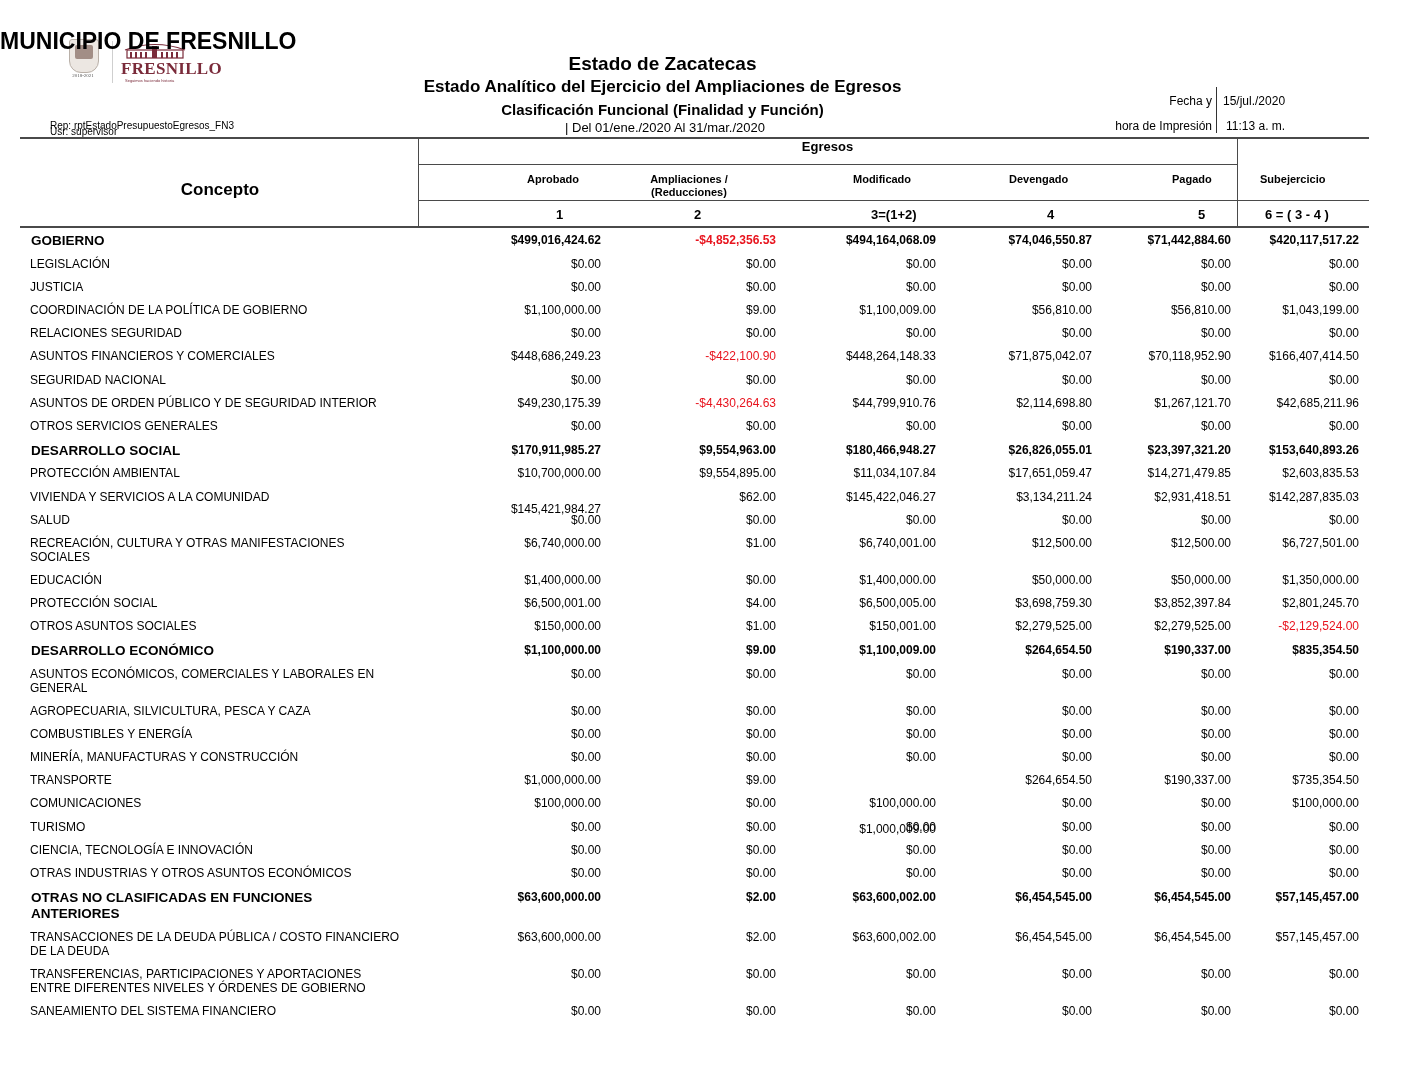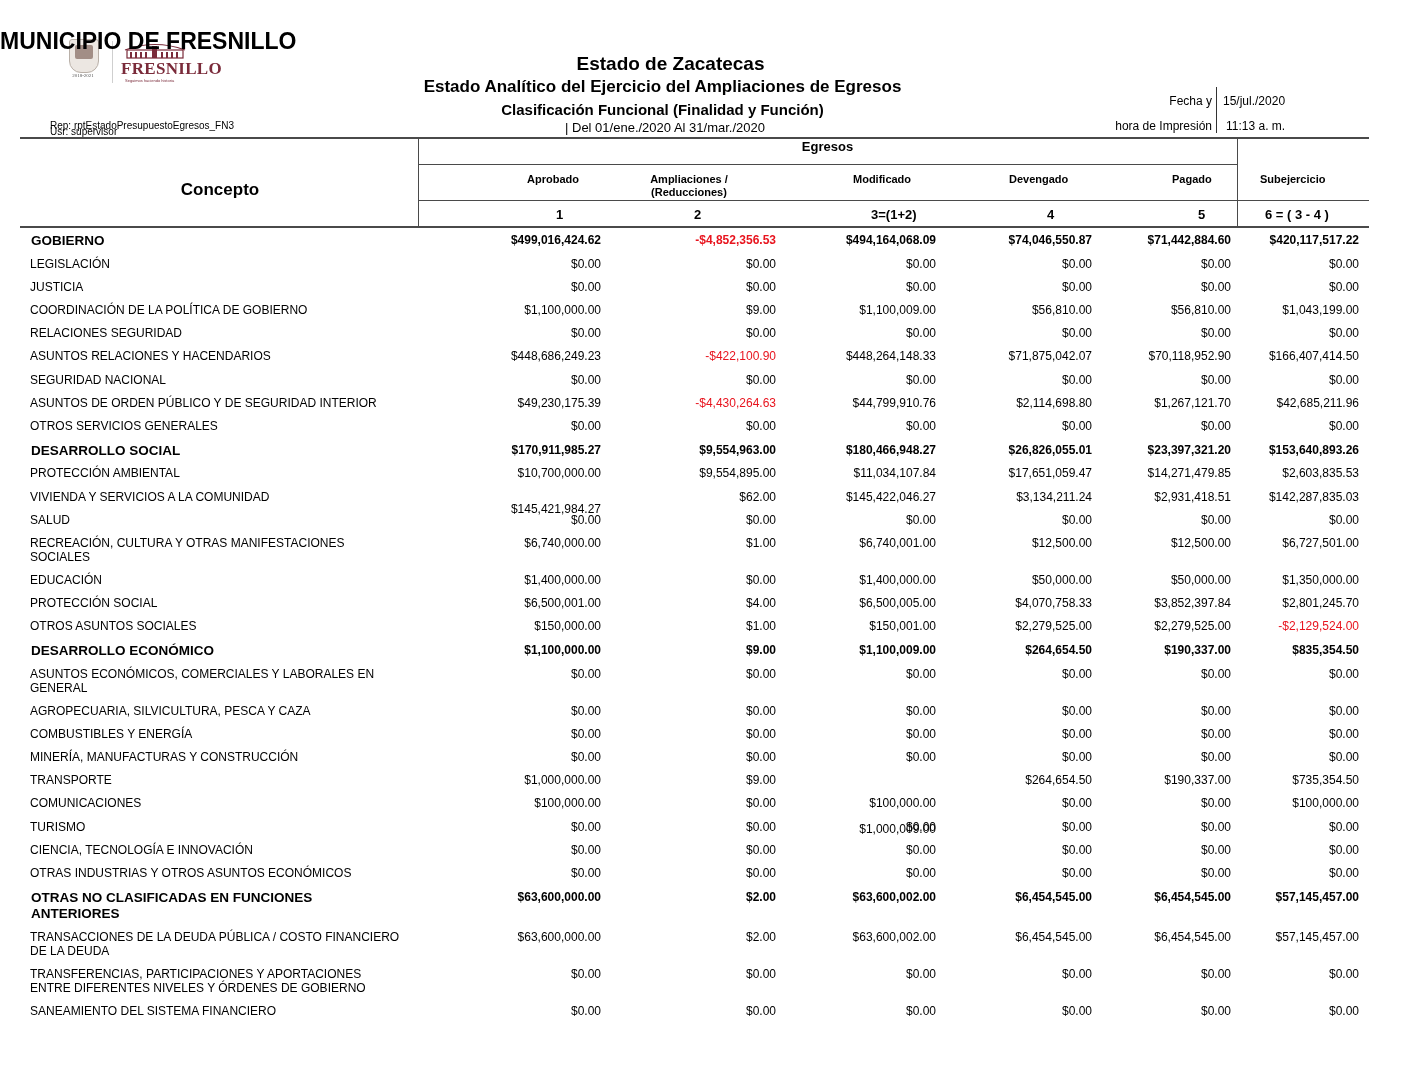--- a/index.html
+++ b/index.html
@@ -15,21 +15,21 @@
             background: #a28e86; border-radius: 2px; }
   .shield-years { position: absolute; left: 4px; top: 38px; font-size: 5px; color: #555; width: 48px; text-align: center;
             font-family: "Liberation Serif", serif; }
   .logo-sep { position: absolute; left: 57px; top: 6px; width: 1px; height: 42px; background: #cfcfcf; }
   .building { position: absolute; left: 68px; top: 6px; width: 64px; height: 18px; }
   .brand { position: absolute; left: 66px; top: 24px; font-family: "Liberation Serif", serif; font-weight: bold;
            font-size: 17px; color: #7a2b3a; letter-spacing: 0.3px; }
   .brand-sub { position: absolute; left: 70px; top: 43px; font-size: 4px; color: #7a2b3a; }
 
   .title1 { left: 0; width: 1325px; top: 28px; font-size: 23px; font-weight: bold; }
-  .title2 { left: 8px; width: 1325px; top: 53px; text-align: center; font-size: 19px; font-weight: bold; }
+  .title2 { left: 0; width: 1325px; top: 53px; text-align: center; font-size: 19px; font-weight: bold; }
   .title3 { left: 0; width: 1325px; top: 77px; text-align: center; font-size: 17px; font-weight: bold; }
   .title4 { left: 0; width: 1325px; top: 101px; text-align: center; font-size: 15px; font-weight: bold; }
   .title5 { left: 0; width: 1330px; top: 120px; text-align: center; font-size: 13px; }
 
   .rep { left: 50px; top: 120px; font-size: 10px; }
   .usr { left: 50px; top: 126px; font-size: 10px; }
 
   .fecha-lbl { left: 1090px; width: 122px; top: 94px; text-align: right; font-size: 12px; }
   .hora-lbl { left: 1090px; width: 122px; top: 119px; text-align: right; font-size: 12px; }
   .fecha-sep { left: 1216px; top: 87px; width: 1px; height: 46px; background: #333; }
@@ -162,21 +162,21 @@
     <div class="row item" style="top: 326px;">
       <div class="cell-label">RELACIONES SEGURIDAD</div>
       <div class="num" style="left: 431px; top: 0px;">$0.00</div>
       <div class="num" style="left: 606px; top: 0px;">$0.00</div>
       <div class="num" style="left: 766px; top: 0px;">$0.00</div>
       <div class="num" style="left: 922px; top: 0px;">$0.00</div>
       <div class="num" style="left: 1061px; top: 0px;">$0.00</div>
       <div class="num" style="left: 1189px; top: 0px;">$0.00</div>
     </div>
     <div class="row item" style="top: 349px;">
-      <div class="cell-label">ASUNTOS RELACIONES Y HACENDARIOS</div>
+      <div class="cell-label">ASUNTOS FINANCIEROS Y COMERCIALES</div>
       <div class="num" style="left: 431px; top: 0px;">$448,686,249.23</div>
       <div class="num neg" style="left: 606px; top: 0px;">-$422,100.90</div>
       <div class="num" style="left: 766px; top: 0px;">$448,264,148.33</div>
       <div class="num" style="left: 922px; top: 0px;">$71,875,042.07</div>
       <div class="num" style="left: 1061px; top: 0px;">$70,118,952.90</div>
       <div class="num" style="left: 1189px; top: 0px;">$166,407,414.50</div>
     </div>
     <div class="row item" style="top: 373px;">
       <div class="cell-label">SEGURIDAD NACIONAL</div>
       <div class="num" style="left: 431px; top: 0px;">$0.00</div>
@@ -256,21 +256,21 @@
       <div class="num" style="left: 766px; top: 0px;">$1,400,000.00</div>
       <div class="num" style="left: 922px; top: 0px;">$50,000.00</div>
       <div class="num" style="left: 1061px; top: 0px;">$50,000.00</div>
       <div class="num" style="left: 1189px; top: 0px;">$1,350,000.00</div>
     </div>
     <div class="row item" style="top: 596px;">
       <div class="cell-label">PROTECCIÓN SOCIAL</div>
       <div class="num" style="left: 431px; top: 0px;">$6,500,001.00</div>
       <div class="num" style="left: 606px; top: 0px;">$4.00</div>
       <div class="num" style="left: 766px; top: 0px;">$6,500,005.00</div>
-      <div class="num" style="left: 922px; top: 0px;">$4,070,758.33</div>
+      <div class="num" style="left: 922px; top: 0px;">$3,698,759.30</div>
       <div class="num" style="left: 1061px; top: 0px;">$3,852,397.84</div>
       <div class="num" style="left: 1189px; top: 0px;">$2,801,245.70</div>
     </div>
     <div class="row item" style="top: 619px;">
       <div class="cell-label">OTROS ASUNTOS SOCIALES</div>
       <div class="num" style="left: 431px; top: 0px;">$150,000.00</div>
       <div class="num" style="left: 606px; top: 0px;">$1.00</div>
       <div class="num" style="left: 766px; top: 0px;">$150,001.00</div>
       <div class="num" style="left: 922px; top: 0px;">$2,279,525.00</div>
       <div class="num" style="left: 1061px; top: 0px;">$2,279,525.00</div>

